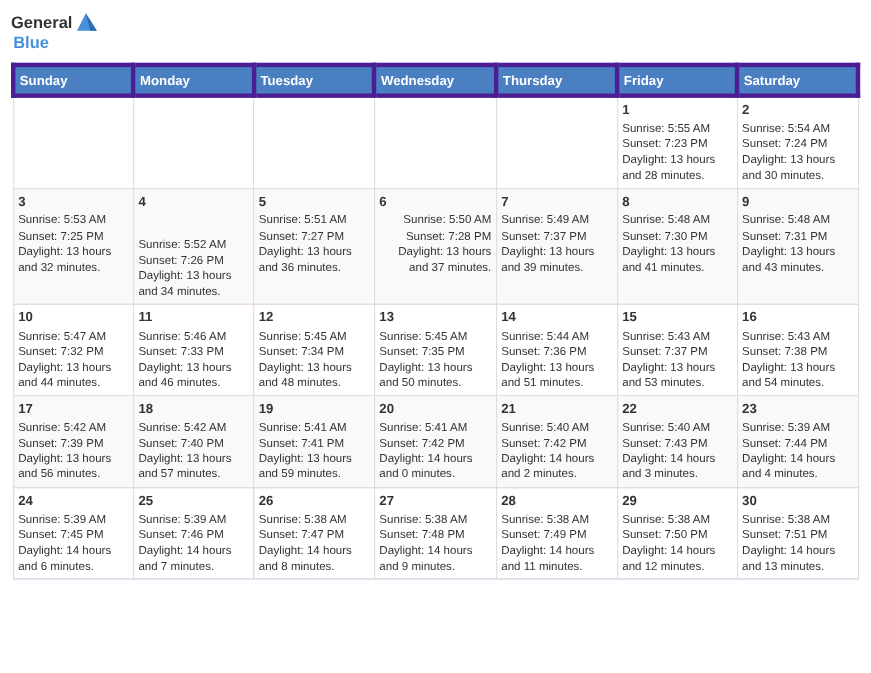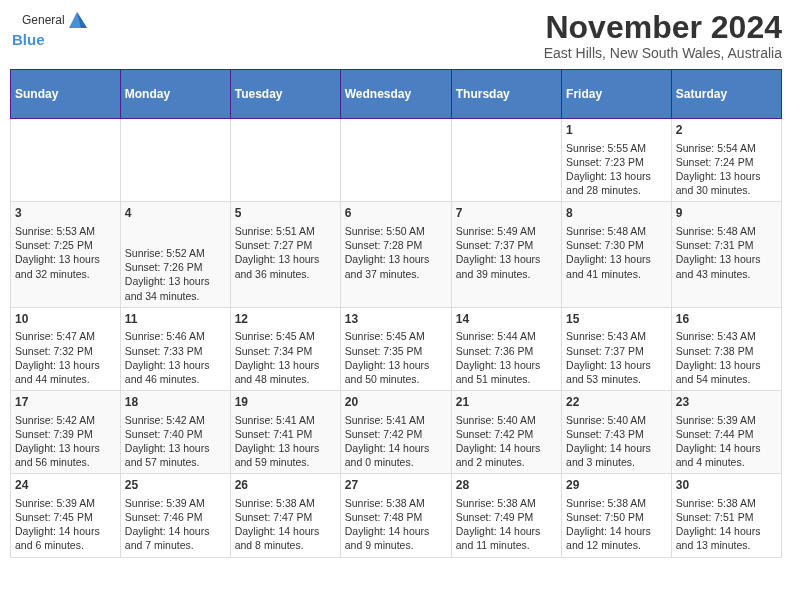--- a/index.html
+++ b/index.html
@@ -47,24 +47,24 @@
     .calendar {
       width: 100%;
       border-collapse: collapse;
       font-size: 11px;
     }
     .calendar thead tr {
       background-color: #4a7fc1;
       color: #fff;
     }
     .calendar thead th {
-      padding: 17px 4px;
+      padding: 5px 4px;
       text-align: left;
       font-size: 12px;
-      border: 1px solid #4c1d95;
+      border: 4px solid #4c1d95;
     }
     .calendar tbody tr {
       border-bottom: 1px solid #ccc;
     }
     .calendar tbody td {
       vertical-align: top;
       padding: 4px 4px;
       border: 1px solid #ddd;
       min-height: 80px;
       width: 113px;
@@ -90,31 +90,27 @@
       background: #fff !important;
     }
     
   </style>
 </head>
 <body>
 
 <div class="header">
   <div class="logo">
     <div class="logo-row">
-      <span style="font-size:12px;font-weight:normal;color:#333;margin-left:12px;">General</span>
+      <span style="font-size:15px;font-weight:bold;color:#333;">General</span>
       <svg width="22" height="22" viewBox="0 0 22 22">
         <polygon points="10,2 20,18 2,18" fill="#4a90d9"></polygon>
         <polygon points="10,2 20,18 14,18" fill="#2a6cb0"></polygon>
       </svg>
     </div>
     <span style="font-size:15px;font-weight:bold;color:#4a90d9;margin-left:2px;">Blue</span>
-  </div>
-  <div class="title-block">
-    <h1>November 2024</h1>
-    <h2>East Hills, New South Wales, Australia</h2>
   </div>
 </div>
 
 <table class="calendar">
   <thead>
     <tr>
     <th>Sunday</th>
         <th>Monday</th>
         <th>Tuesday</th>
         <th>Wednesday</th>
@@ -162,21 +158,21 @@
         </td>
         <td>
           <span class="day-number">5</span>
           <div class="day-info" style="white-space: pre-line;">Sunrise: 5:51 AM
 Sunset: 7:27 PM
 Daylight: 13 hours
 and 36 minutes.</div>
         </td>
         <td>
           <span class="day-number">6</span>
-          <div class="day-info" style="white-space: pre-line;">Sunrise: 5:50 AM
+          <div class="day-info" style="white-space: pre-line; text-align: right;">Sunrise: 5:50 AM
 Sunset: 7:28 PM
 Daylight: 13 hours
 and 37 minutes.</div>
         </td>
         <td>
           <span class="day-number">7</span>
           <div class="day-info" style="white-space: pre-line;">Sunrise: 5:49 AM
 Sunset: 7:37 PM
 Daylight: 13 hours
 and 39 minutes.</div>

